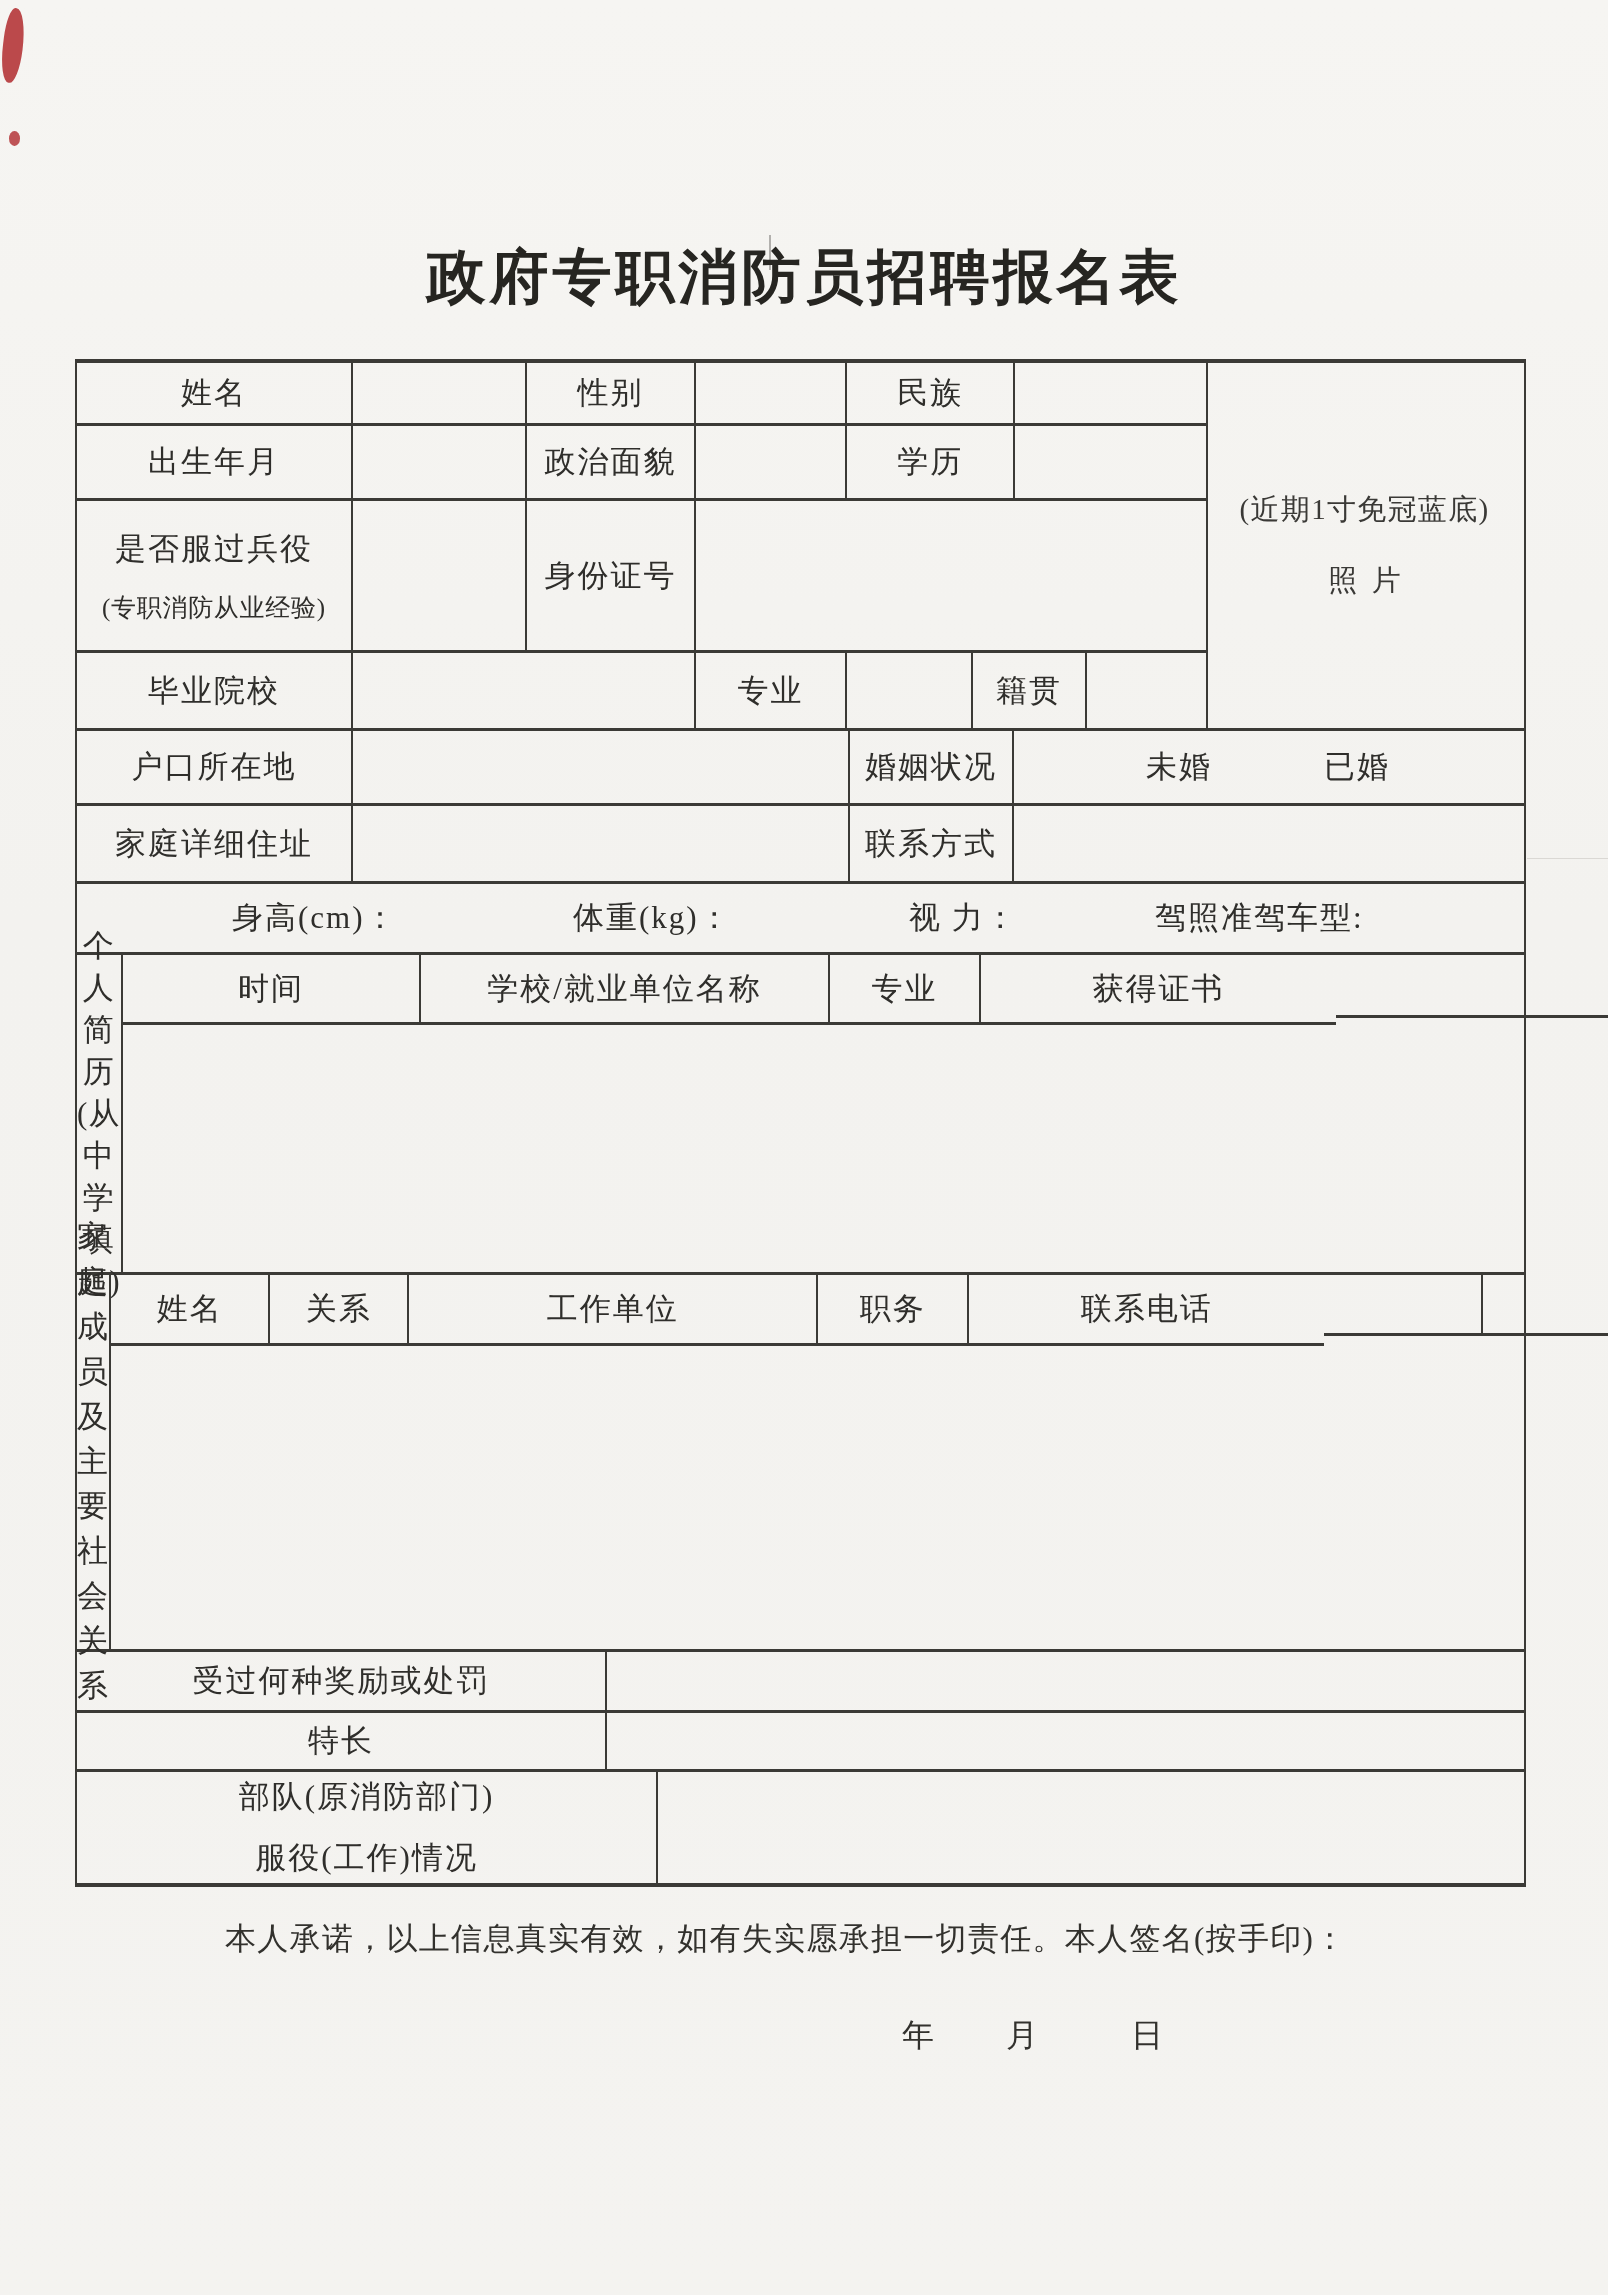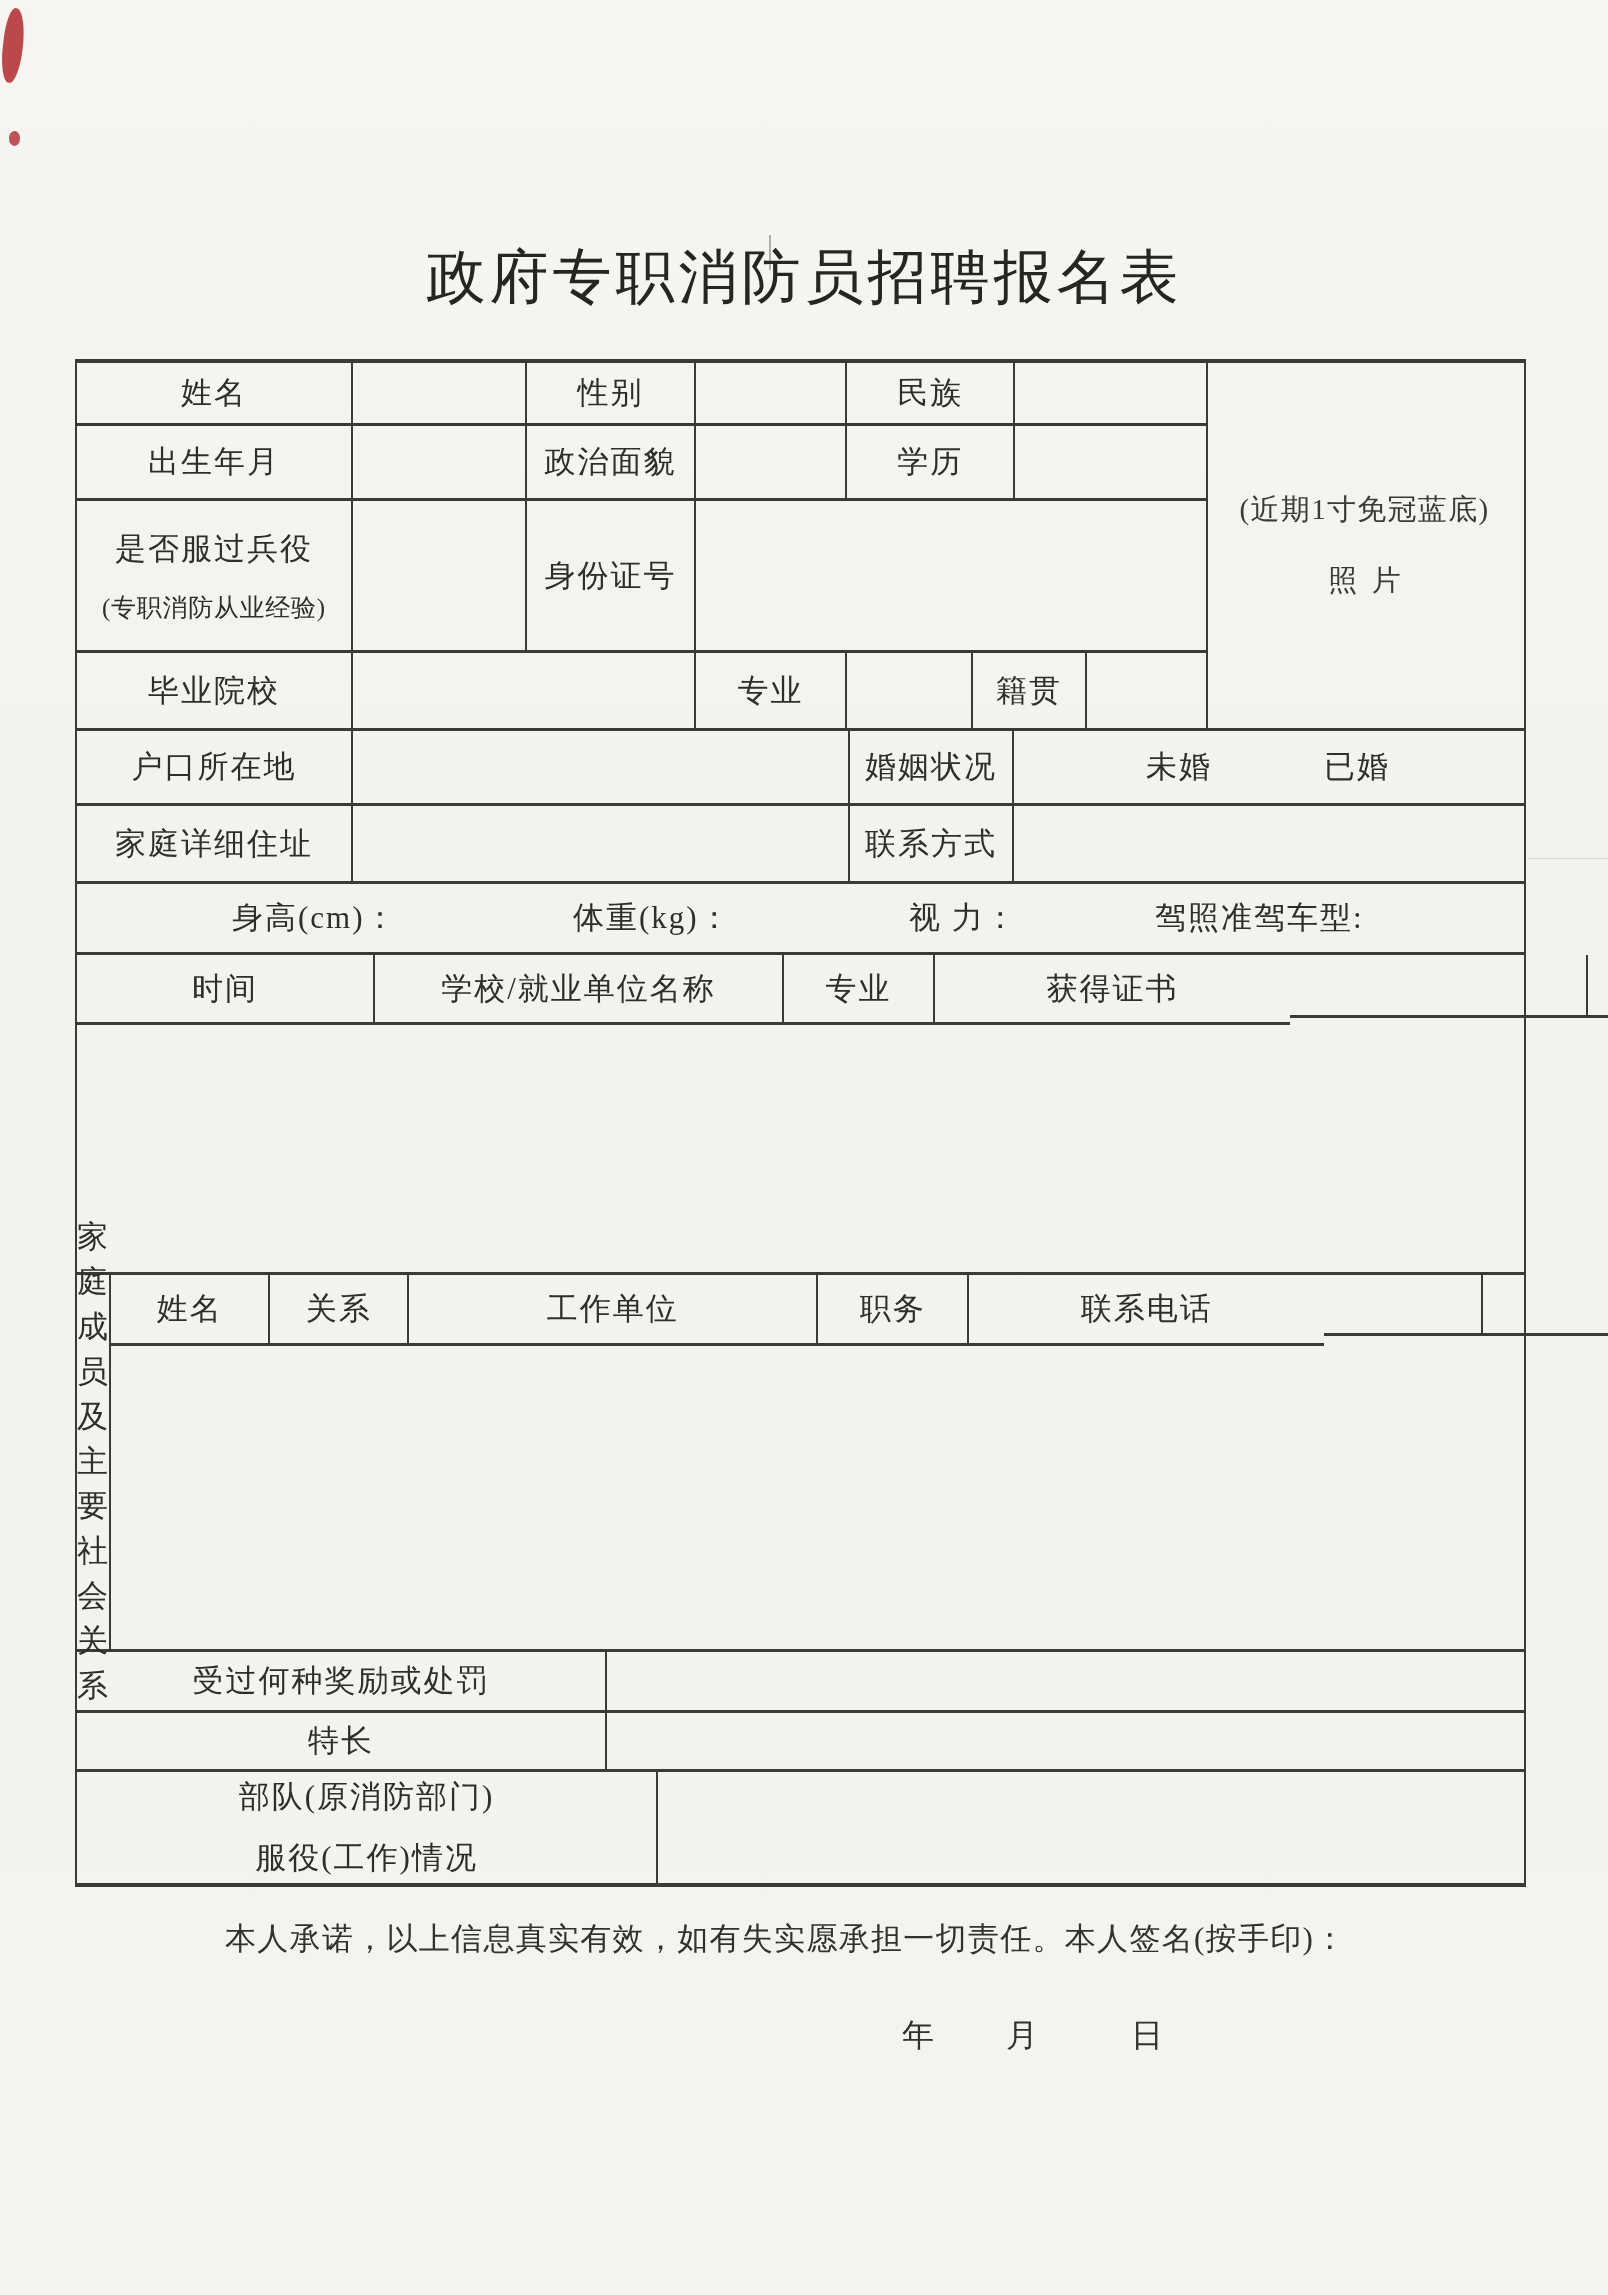--- a/index.html
+++ b/index.html
@@ -31,21 +31,21 @@
     background:#8d8c88; opacity:.65;
   }
   .scan-crease {
     position:absolute; left:1527px; top:858px; width:81px; height:1.3px;
     background:#c9c6c1; opacity:.6;
   }
 
   .doc-title {
     position:absolute; top:238px; left:0; width:100%;
     text-align:center;
-    font-size:59px; font-weight:normal; letter-spacing:4px;
+    font-size:59px; font-weight:bold; letter-spacing:4px;
     color:#262521;
   }
 
   
   .form-table {
     position:absolute; left:75px; top:359px; width:1451px;
     box-sizing:border-box;
     border:2.7px solid #3b3a36;
     border-top-width:4px;
     border-bottom-width:4px;
@@ -185,20 +185,25 @@
   <div class="trow" style="height:71px">
     <div class="cell noR metrics-cell" style="width:1445px">
       <span style="left:155px">身高(cm)：</span>
       <span style="left:496px">体重(kg)：</span>
       <span style="left:832px">视 力：</span>
       <span style="left:1078px">驾照准驾车型:</span>
     </div>
   </div>
 
   <div class="section" style="height:320px">
+    <div class="section-label">
+      <div>个人简历</div>
+      <div class="resume-gap"></div>
+      <div>(从中学填起)</div>
+    </div>
     <div class="section-body">
       <div class="trow" style="height:70px">
         <div class="cell" style="width:298px">时间</div>
         <div class="cell" style="width:409px">学校/就业单位名称</div>
         <div class="cell" style="width:151px">专业</div>
         <div class="cell noR" style="width:355px">获得证书</div>
       </div>
       <div class="trow" style="height:63px">
         <div class="cell" style="width:298px"></div>
         <div class="cell" style="width:409px"></div>

